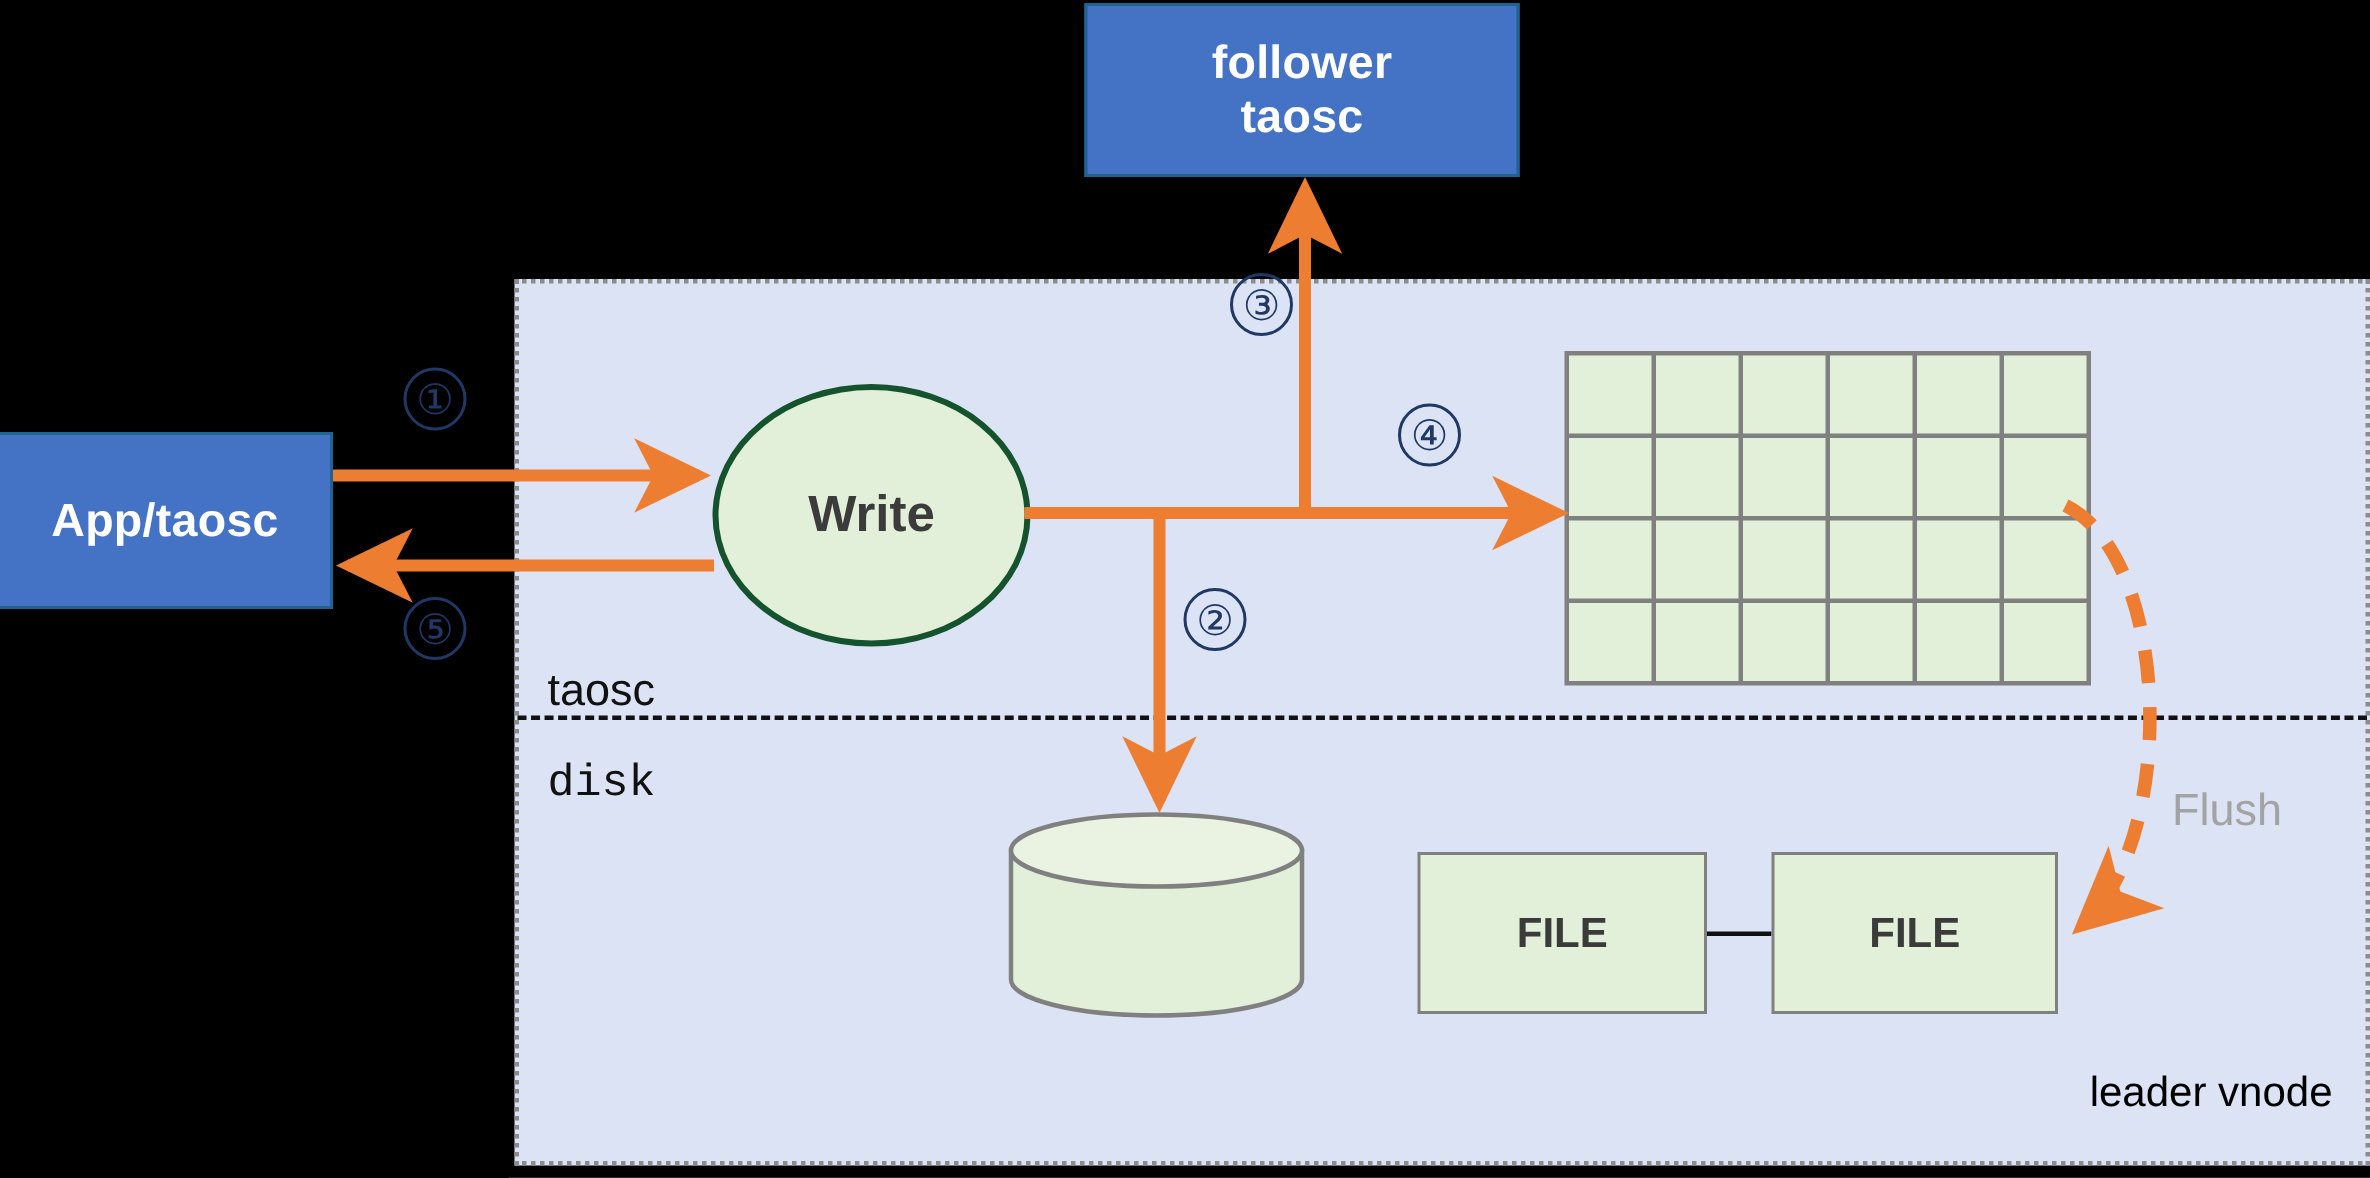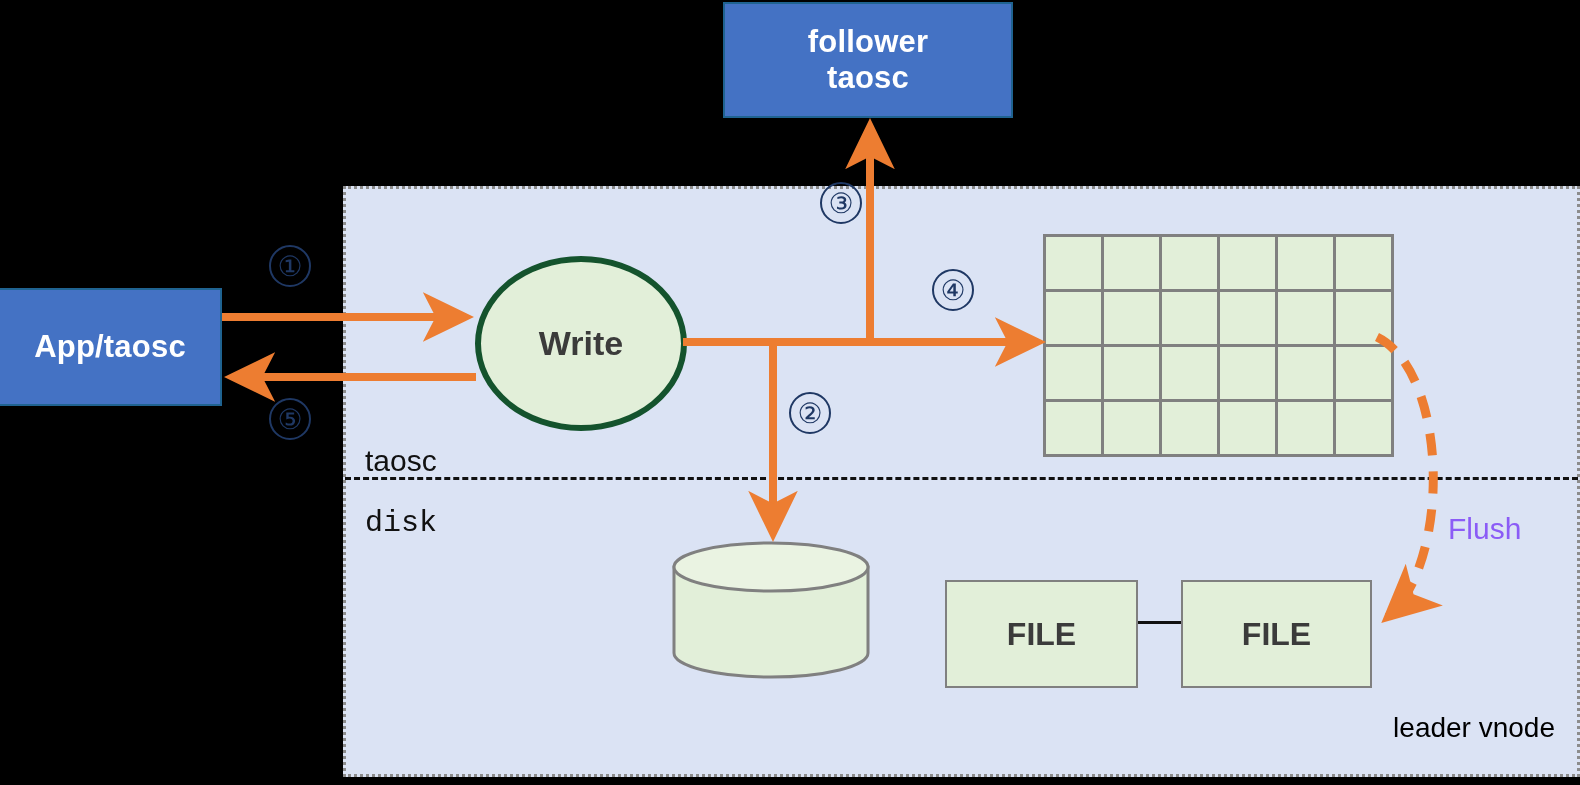--- a/index.html
+++ b/index.html
@@ -66,21 +66,21 @@
   }
   
   #write-ellipse {
     position: absolute;
     left: 475px;
     top: 256px;
     width: 212px;
     height: 175px;
     border-radius: 50%;
     background: #e2efd9;
-    border: 6px solid #14532d;
+    border: 4px solid #14532d;
     box-sizing: border-box;
     display: flex;
     align-items: center;
     justify-content: center;
     font-size: 34px;
     font-weight: bold;
     color: #3b3b3b;
   }
   
   .mdlabel {
@@ -127,49 +127,49 @@
     left: 672px;
     top: 702px;
     width: 198px;
     text-align: center;
     font-size: 30px;
     color: #000000;
   }
   
   .filebox {
     position: absolute;
-    top: 580px;
+    top: 568px;
     height: 108px;
     background: #e2efd9;
     border: 2px solid #808080;
     box-sizing: border-box;
     display: flex;
     align-items: center;
     justify-content: center;
-    font-size: 32px;
+    font-size: 28px;
     font-weight: bold;
     color: #3b3b3b;
   }
   #file-box-1 { left: 945px; width: 193px; }
   #file-box-2 { left: 1181px; width: 191px; }
   #file-link {
     position: absolute;
     left: 1138px;
     top: 621px;
     width: 44px;
     height: 0;
     border-top: 3px solid #111111;
   }
   
   #flush-label {
     position: absolute;
     left: 1448px;
-    top: 512px;
+    top: 524px;
     font-size: 30px;
-    color: #8b5cf6;
+    color: #a3a3a3;
   }
   
   .step {
     position: absolute;
     width: 42px;
     height: 42px;
     border: 2px solid #1f3864;
     border-radius: 50%;
     color: #1f3864;
     font-size: 28px;

